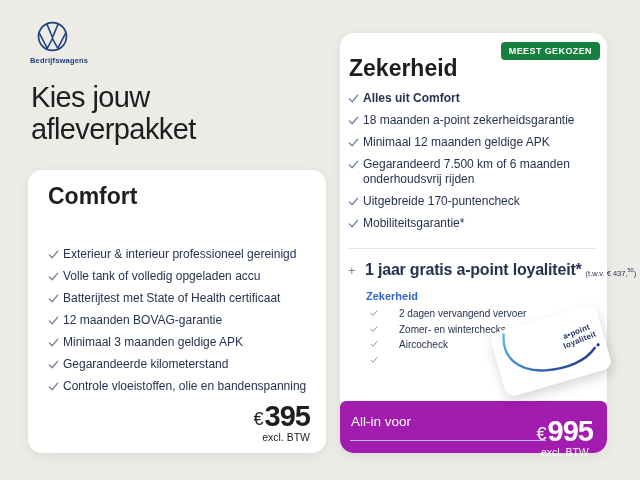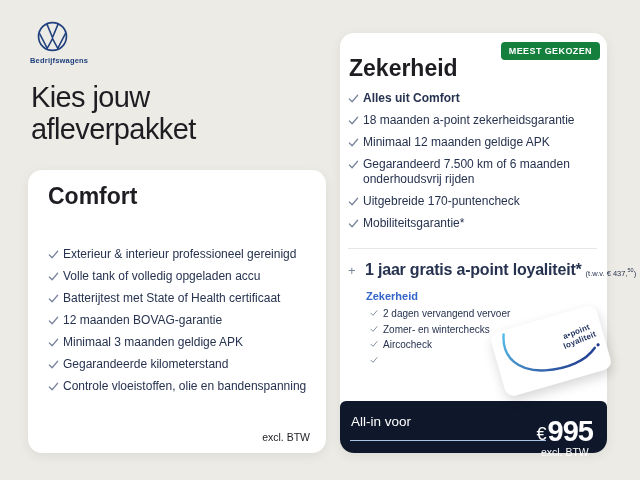--- a/index.html
+++ b/index.html
@@ -36,33 +36,33 @@
   .divider{position:absolute;left:8px;right:10px;top:215px;margin:0;border:none;border-top:1px solid #E7E7E7;}
 
   
   .loyalty-row{position:absolute;left:8px;top:228px;right:2px;display:flex;align-items:baseline;white-space:nowrap;}
   .plus{flex:0 0 17px;font-size:13px;color:#7A849C;}
   .loyalty-title{font-size:16px;font-weight:700;color:#26324F;letter-spacing:-.2px;}
   .loyalty-note{font-size:7.5px;color:#26324F;margin-left:4px;}
   .loyalty-note sup{font-size:5.5px;}
   .inclusief{position:absolute;left:26px;top:257px;font-size:11px;font-weight:700;color:#3465C9;}
   .sub-items{position:absolute;left:30px;top:275px;width:200px;}
-  .sub-item{display:flex;gap:5px;font-size:10px;line-height:12px;color:#26324F;margin-bottom:3.5px;}
+  .sub-item{display:flex;gap:21px;font-size:10px;line-height:12px;color:#26324F;margin-bottom:3.5px;}
   .sub-item .check{flex:0 0 8px;padding-top:1px;}
   .sub-item .check svg{width:8px;height:8px;}
 
   
   .price .cur{font-size:18px;font-weight:500;margin-right:1px;position:relative;top:-1px;}
   .price .num{font-size:29px;font-weight:700;letter-spacing:-1px;}
   .price .note{font-size:10.5px;margin-top:-2px;}
   .price.dark{position:absolute;right:16px;bottom:10px;text-align:right;color:#1D1D22;}
   .price.light{position:absolute;right:14px;top:14px;text-align:center;color:#fff;}
 
   
-  .allin{position:absolute;left:0;right:0;bottom:0;height:52px;background:#0f172a;
+  .allin{position:absolute;left:0;right:0;bottom:0;height:52px;background:#a21caf;
          border-radius:6px 6px 14px 14px;}
   .allin-label{position:absolute;left:11px;top:13px;font-size:13.5px;font-weight:500;color:#fff;}
   .allin-line{position:absolute;left:10px;top:39px;width:196px;border-top:1.5px solid #A9C3E6;}
 
   
   .loyalty-card{position:absolute;left:496px;top:318px;width:110px;height:66px;background:#fff;
                 border-radius:9px;box-shadow:0 5px 12px rgba(0,0,0,.16);transform:rotate(-16deg);z-index:5;}
   .swoosh{position:absolute;left:0;top:0;width:110px;height:66px;}
   .lc-text{position:absolute;right:8px;top:17px;text-align:center;font-size:8px;font-weight:700;
            color:#1B2D5B;line-height:9px;letter-spacing:.2px;transform:rotate(-6deg);}
@@ -141,20 +141,21 @@
         <li class="item">
           <span class="check">
             <svg viewBox="0 0 12 12">
               <polyline points="1.5,6.5 4.5,9.5 10.5,2.5"></polyline>
             </svg>
           </span>
           <span>Controle vloeistoffen, olie en bandenspanning</span>
         </li>
       </ul>
     <div class="price dark">
+      <div><span class="cur">€</span><span class="num">395</span></div>
       <div class="note">excl. BTW</div>
     </div>
   </section>
 
   <section class="card zekerheid">
     <div class="badge" style="position:absolute;top:9px;right:7px;background:#15803d;color:#fff;font-size:9px;font-weight:700;letter-spacing:.4px;padding:4px 8px;border-radius:4px;">MEEST GEKOZEN</div>
     <h2>Zekerheid</h2>
     <ul class="items">
 
     <li class="item bold">

